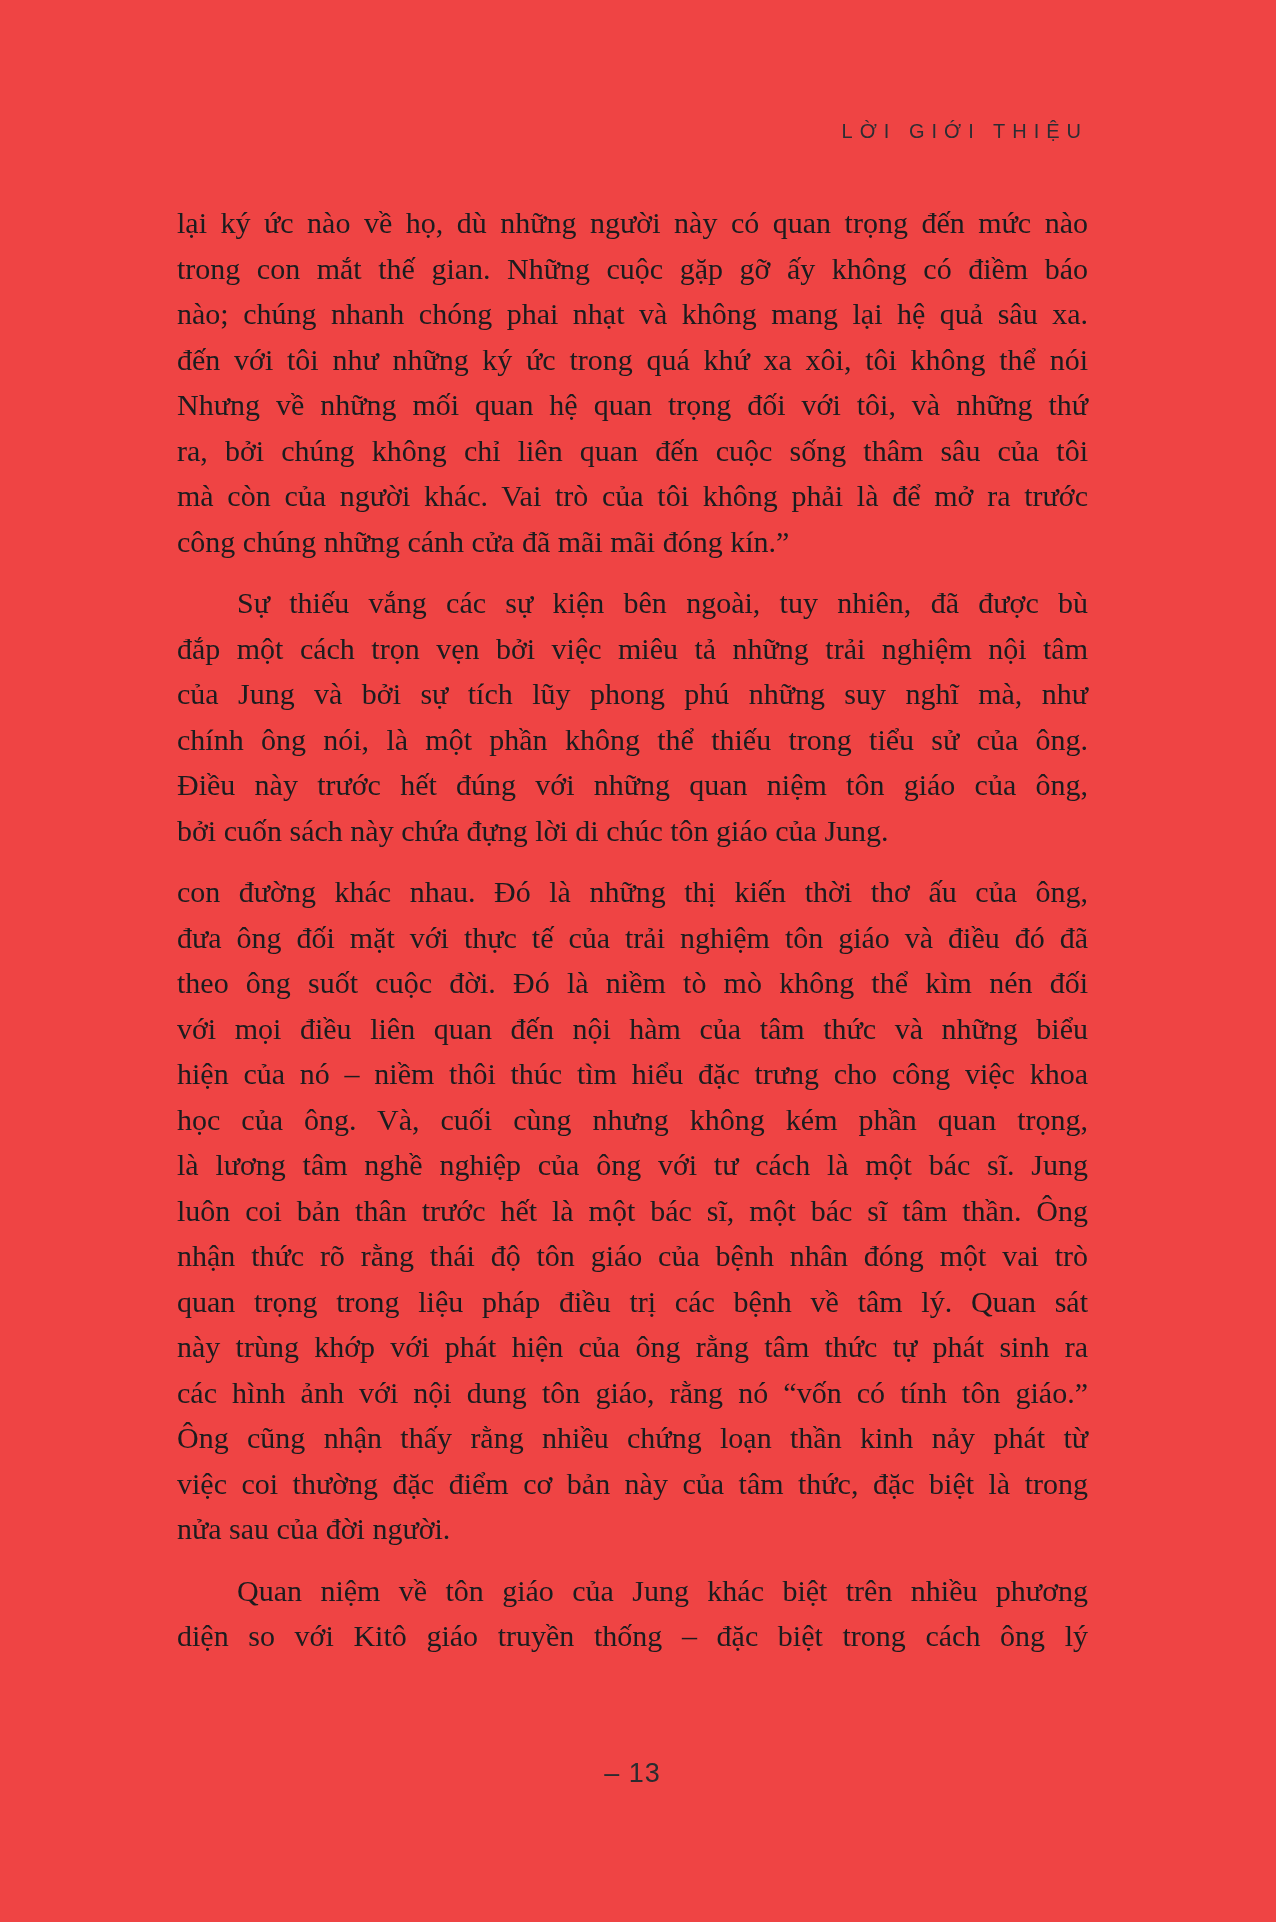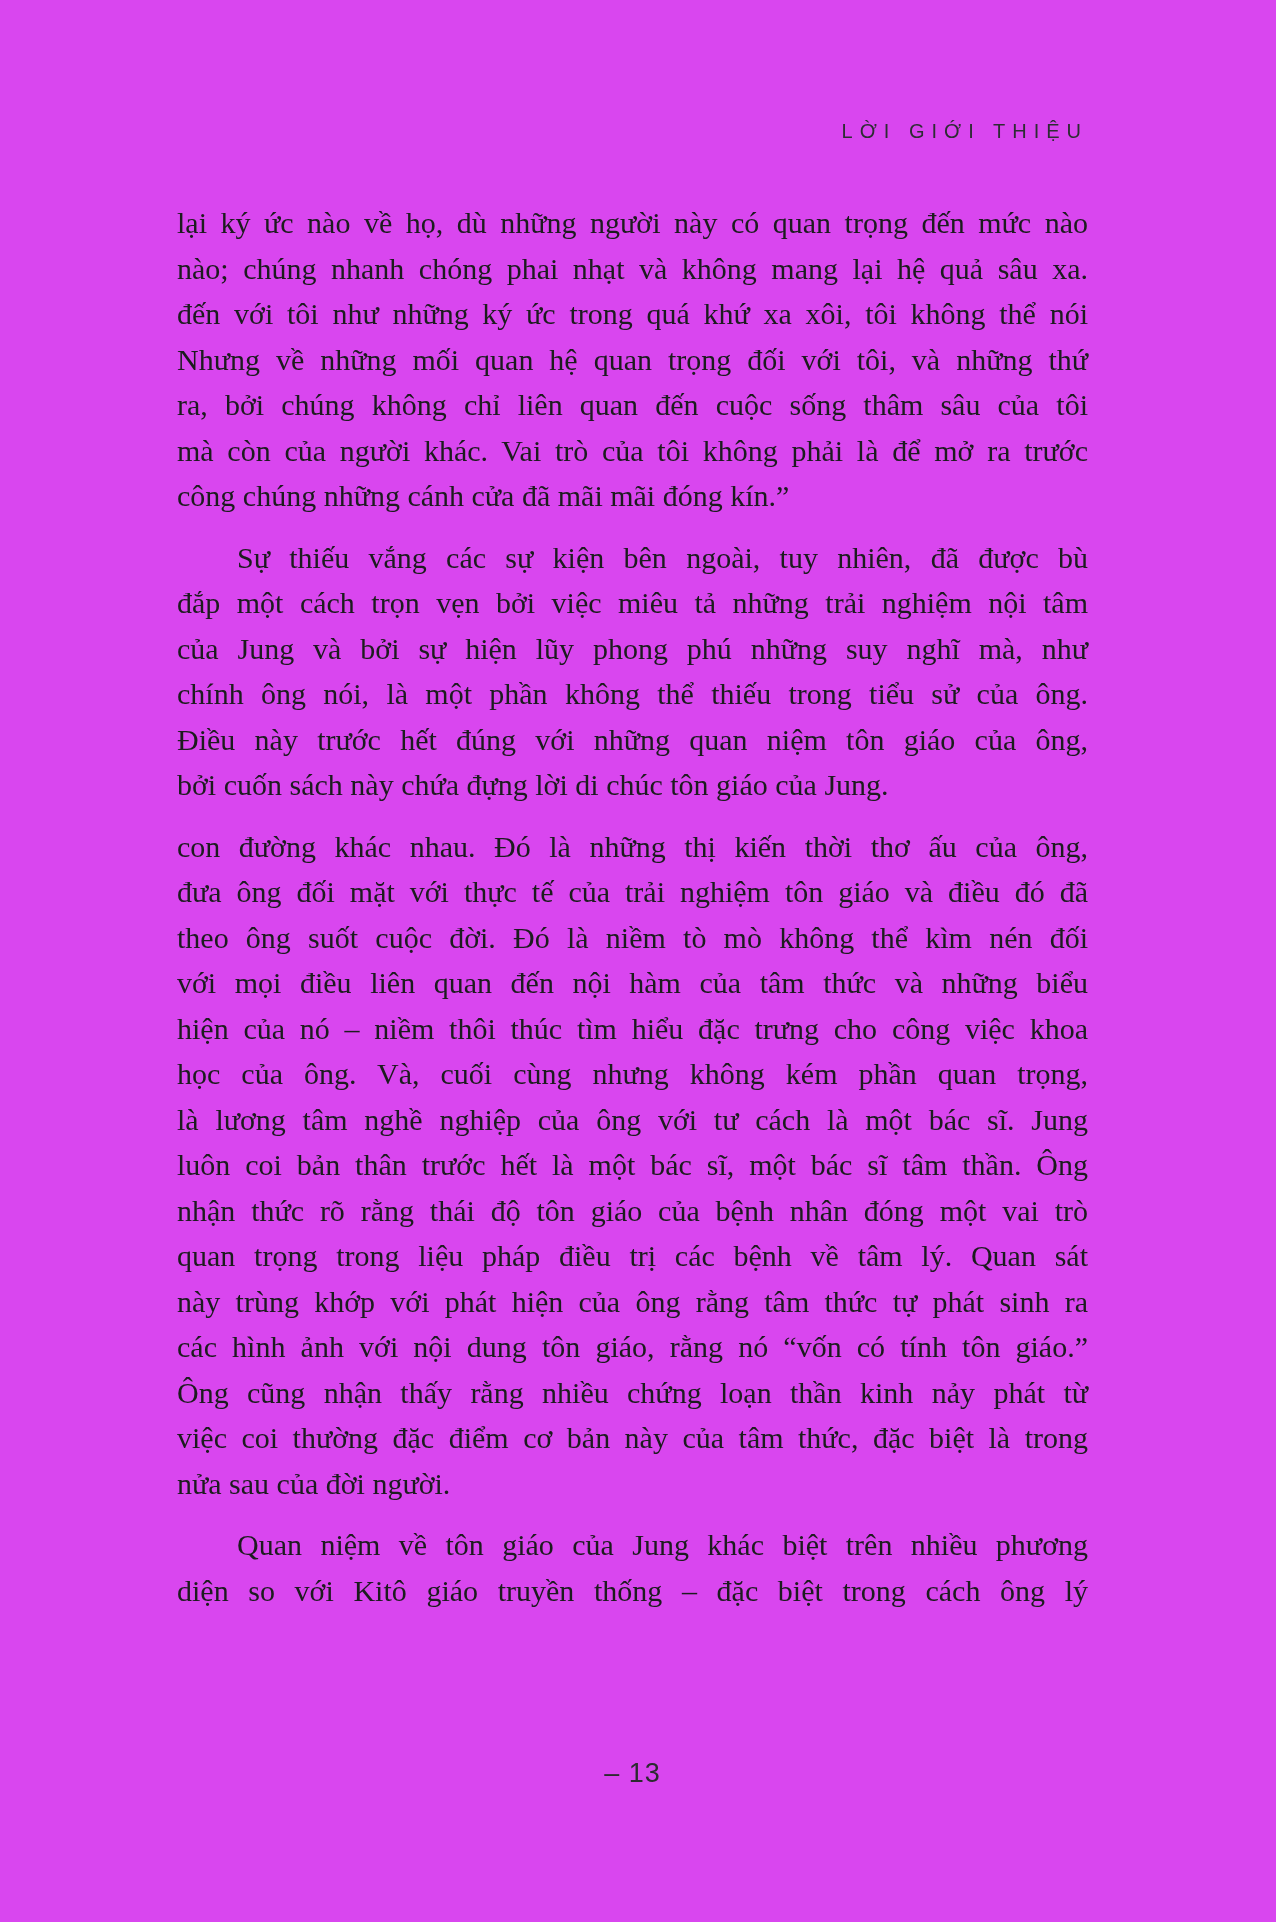--- a/index.html
+++ b/index.html
@@ -5,21 +5,21 @@
   html, body {
     margin: 0;
     padding: 0;
     background: #e8e8e8;
   }
   .page {
     position: relative;
     width: 1276px;
     height: 1922px;
     margin: 0 auto;
-    background: #d946ef;
+    background: #ef4444;
     font-family: "Liberation Serif", "DejaVu Serif", serif;
     overflow: hidden;
   }
   .running-header-wrap {
     position: absolute;
     top: 120px;
     left: 177px;
     width: 911px;
     text-align: right;
   }
@@ -77,31 +77,32 @@
 
 <div class="page">
 
   <div class="running-header-wrap">
     <span class="running-header">LỜI GIỚI THIỆU</span>
   </div>
 
   <main class="body-text">
       <p class="paragraph">
         <span class="line">lại ký ức nào về họ, dù những người này có quan trọng đến mức nào</span>
+        <span class="line">trong con mắt thế gian. Những cuộc gặp gỡ ấy không có điềm báo</span>
         <span class="line">nào; chúng nhanh chóng phai nhạt và không mang lại hệ quả sâu xa.</span>
         <span class="line">đến với tôi như những ký ức trong quá khứ xa xôi, tôi không thể nói</span>
         <span class="line">Nhưng về những mối quan hệ quan trọng đối với tôi, và những thứ</span>
         <span class="line">ra, bởi chúng không chỉ liên quan đến cuộc sống thâm sâu của tôi</span>
         <span class="line">mà còn của người khác. Vai trò của tôi không phải là để mở ra trước</span>
         <span class="line last">công chúng những cánh cửa đã mãi mãi đóng kín.”</span>
       </p>
       <p class="paragraph">
         <span class="line first-indent">Sự thiếu vắng các sự kiện bên ngoài, tuy nhiên, đã được bù</span>
         <span class="line">đắp một cách trọn vẹn bởi việc miêu tả những trải nghiệm nội tâm</span>
-        <span class="line">của Jung và bởi sự hiện lũy phong phú những suy nghĩ mà, như</span>
+        <span class="line">của Jung và bởi sự tích lũy phong phú những suy nghĩ mà, như</span>
         <span class="line">chính ông nói, là một phần không thể thiếu trong tiểu sử của ông.</span>
         <span class="line">Điều này trước hết đúng với những quan niệm tôn giáo của ông,</span>
         <span class="line last">bởi cuốn sách này chứa đựng lời di chúc tôn giáo của Jung.</span>
       </p>
       <p class="paragraph">
         <span class="line">con đường khác nhau. Đó là những thị kiến thời thơ ấu của ông,</span>
         <span class="line">đưa ông đối mặt với thực tế của trải nghiệm tôn giáo và điều đó đã</span>
         <span class="line">theo ông suốt cuộc đời. Đó là niềm tò mò không thể kìm nén đối</span>
         <span class="line">với mọi điều liên quan đến nội hàm của tâm thức và những biểu</span>
         <span class="line">hiện của nó – niềm thôi thúc tìm hiểu đặc trưng cho công việc khoa</span>

